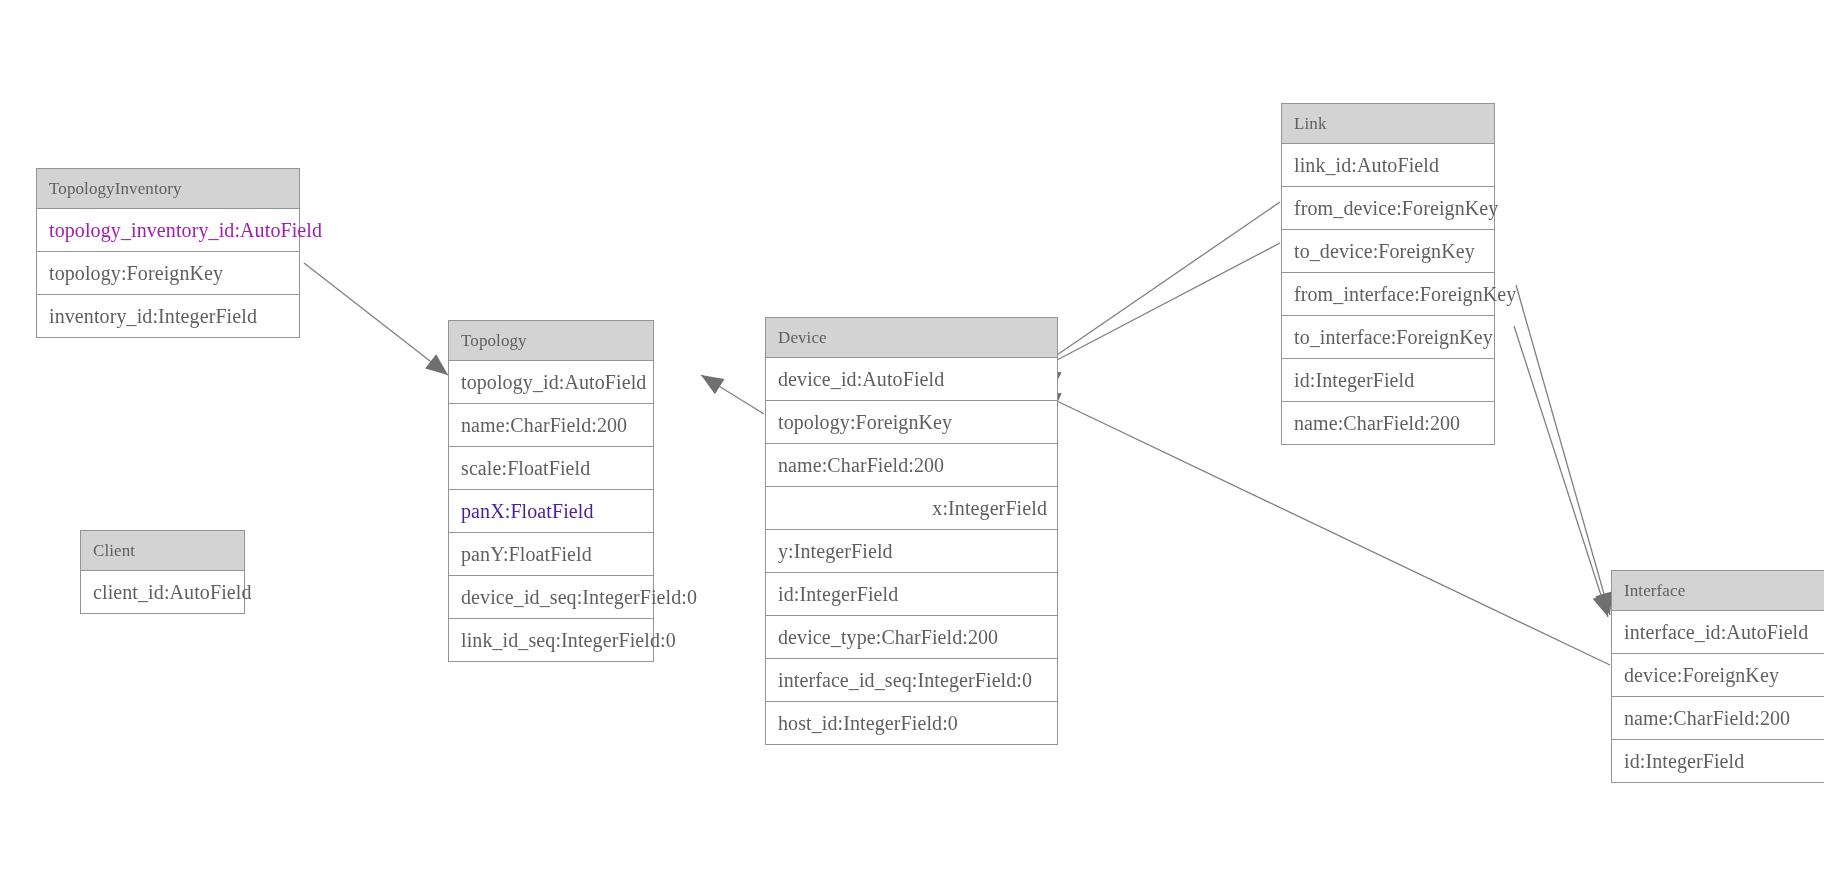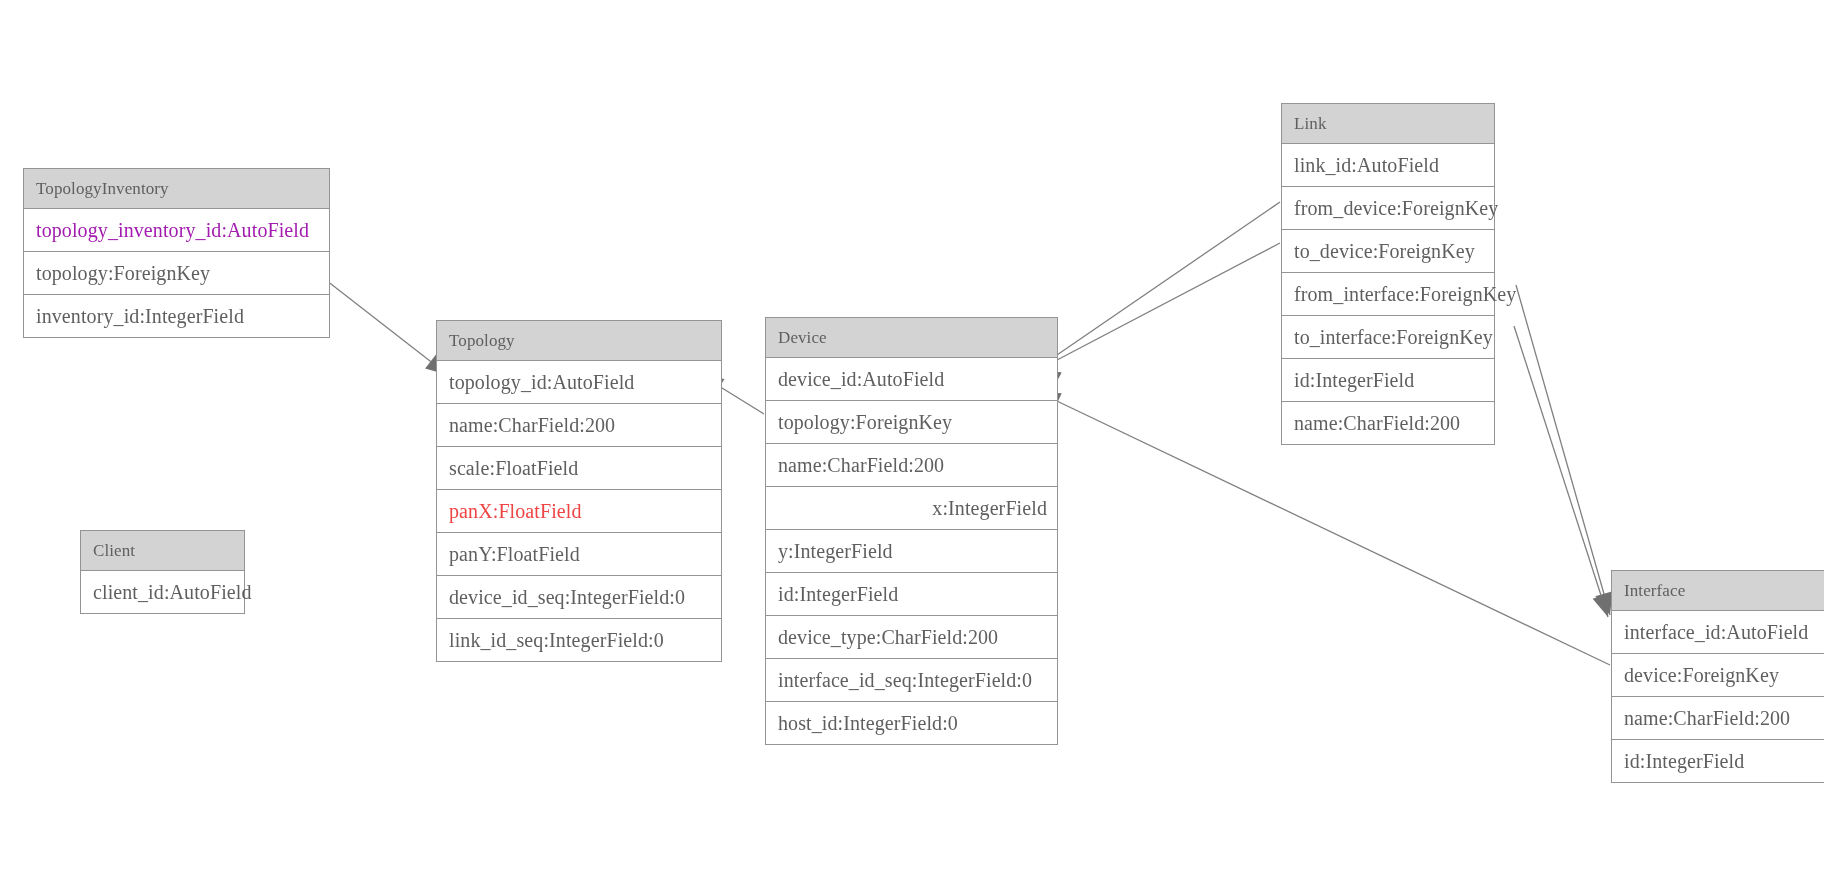--- a/index.html
+++ b/index.html
@@ -87,36 +87,36 @@
         <path d="M 1516,285 L 1610,615" fill="none" stroke="#808080" stroke-width="1.3"></path>
         <polygon points="0,0 -22,-9 -22,9" fill="#707070" transform="translate(1610,615) rotate(74)"></polygon>
       </g>
       <g>
         <path d="M 1514,326 L 1608,617" fill="none" stroke="#808080" stroke-width="1.3"></path>
         <polygon points="0,0 -22,-9 -22,9" fill="#707070" transform="translate(1608,617) rotate(72)"></polygon>
       </g>
     </svg>
 
   <div id="entity-layer">
-      <div class="entity" style="left: 23px; top: 168px; width: 307px; border-color: rgb(148, 148, 148);">
+      <div class="entity" style="left: 36px; top: 168px; width: 264px; border-color: rgb(148, 148, 148);">
         <div class="entity-header" style="background: rgb(211, 211, 211); border-bottom-color: rgb(148, 148, 148); color: rgb(95, 95, 95);">TopologyInventory</div>
         <div class="entity-field" style="border-bottom-color: rgb(148, 148, 148); color: #a21caf;">topology_inventory_id:AutoField</div>
         <div class="entity-field" style="border-bottom-color: rgb(148, 148, 148); color: rgb(95, 95, 95);">topology:ForeignKey</div>
         <div class="entity-field" style="border-bottom-color: rgb(148, 148, 148); color: rgb(95, 95, 95);">inventory_id:IntegerField</div>
       </div>
       <div class="entity" style="left: 80px; top: 530px; width: 165px; border-color: rgb(148, 148, 148);">
         <div class="entity-header" style="background: rgb(211, 211, 211); border-bottom-color: rgb(148, 148, 148); color: rgb(95, 95, 95);">Client</div>
         <div class="entity-field" style="border-bottom-color: rgb(148, 148, 148); color: rgb(95, 95, 95);">client_id:AutoField</div>
       </div>
-      <div class="entity" style="left: 436px; top: 320px; width: 286px; border-color: rgb(148, 148, 148);">
+      <div class="entity" style="left: 448px; top: 320px; width: 206px; border-color: rgb(148, 148, 148);">
         <div class="entity-header" style="background: rgb(211, 211, 211); border-bottom-color: rgb(148, 148, 148); color: rgb(95, 95, 95);">Topology</div>
         <div class="entity-field" style="border-bottom-color: rgb(148, 148, 148); color: rgb(95, 95, 95);">topology_id:AutoField</div>
         <div class="entity-field" style="border-bottom-color: rgb(148, 148, 148); color: rgb(95, 95, 95);">name:CharField:200</div>
         <div class="entity-field" style="border-bottom-color: rgb(148, 148, 148); color: rgb(95, 95, 95);">scale:FloatField</div>
-        <div class="entity-field" style="border-bottom-color: rgb(148, 148, 148); color: #ef4444;">panX:FloatField</div>
+        <div class="entity-field" style="border-bottom-color: rgb(148, 148, 148); color: #4c1d95;">panX:FloatField</div>
         <div class="entity-field" style="border-bottom-color: rgb(148, 148, 148); color: rgb(95, 95, 95);">panY:FloatField</div>
         <div class="entity-field" style="border-bottom-color: rgb(148, 148, 148); color: rgb(95, 95, 95);">device_id_seq:IntegerField:0</div>
         <div class="entity-field" style="border-bottom-color: rgb(148, 148, 148); color: rgb(95, 95, 95);">link_id_seq:IntegerField:0</div>
       </div>
       <div class="entity" style="left: 765px; top: 317px; width: 293px; border-color: rgb(148, 148, 148);">
         <div class="entity-header" style="background: rgb(211, 211, 211); border-bottom-color: rgb(148, 148, 148); color: rgb(95, 95, 95);">Device</div>
         <div class="entity-field" style="border-bottom-color: rgb(148, 148, 148); color: rgb(95, 95, 95);">device_id:AutoField</div>
         <div class="entity-field" style="border-bottom-color: rgb(148, 148, 148); color: rgb(95, 95, 95);">topology:ForeignKey</div>
         <div class="entity-field" style="border-bottom-color: rgb(148, 148, 148); color: rgb(95, 95, 95);">name:CharField:200</div>
         <div class="entity-field" style="border-bottom-color: rgb(148, 148, 148); color: rgb(95, 95, 95); text-align: right;">x:IntegerField</div>

